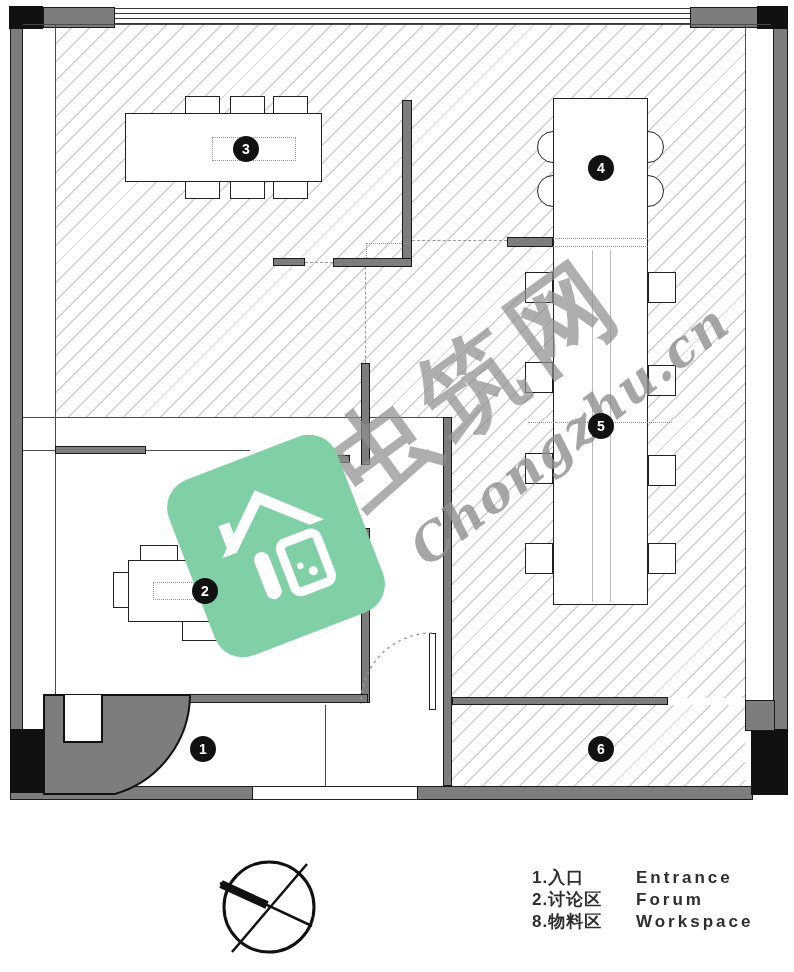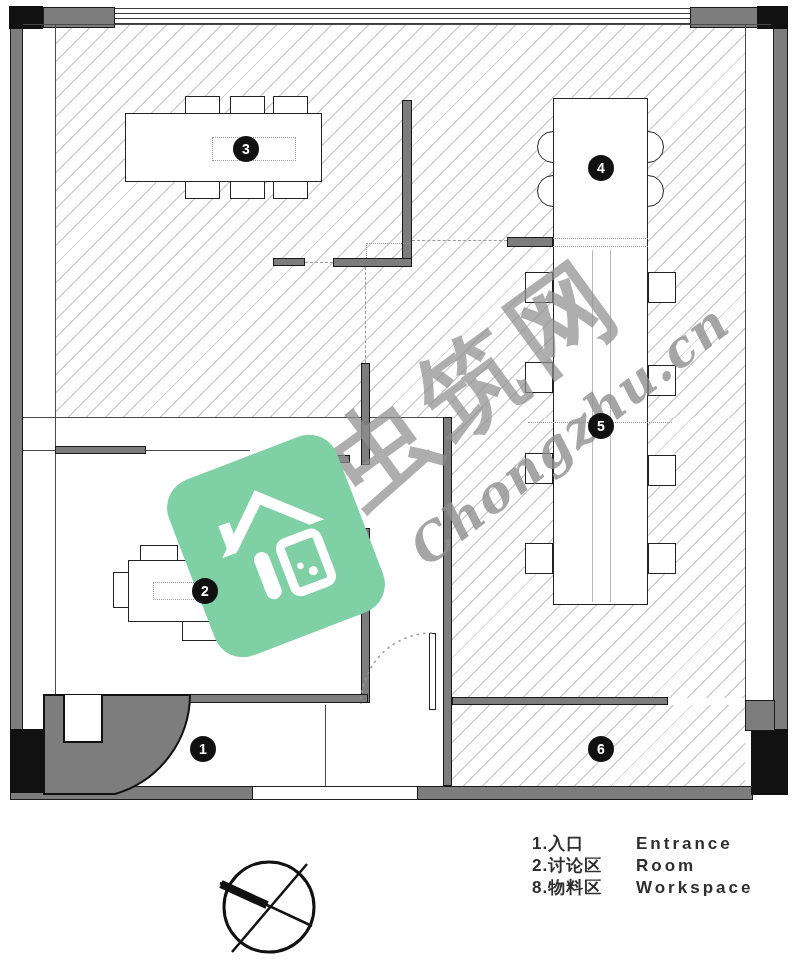--- a/index.html
+++ b/index.html
@@ -22,21 +22,21 @@
          font-size:14px;font-weight:bold;display:flex;align-items:center;justify-content:center;z-index:60;}
   .window-top{position:absolute;background:repeating-linear-gradient(180deg,#3a3a3a 0 1px,transparent 1px 5px);}
   .wm-cjk{position:absolute;left:275px;top:325px;width:400px;height:110px;transform:rotate(-36deg);
           font-family:"DejaVu Serif",serif;font-size:100px;font-weight:900;letter-spacing:12px;
           color:var(--watermark-gray,#8f8f8f);opacity:.72;z-index:50;text-align:center;line-height:110px;}
   .wm-latin{position:absolute;left:330px;top:400px;width:480px;height:70px;transform:rotate(-38deg);
           font-family:"DejaVu Serif",serif;font-style:italic;font-size:50px;font-weight:bold;letter-spacing:2px;
           color:var(--watermark-gray,#8f8f8f);opacity:.8;z-index:50;text-align:center;line-height:70px;}
   .logo{position:absolute;left:186px;top:452px;width:180px;height:188px;transform:rotate(-21deg);
         background:var(--logo-green,#7fd1a5);border-radius:30px;z-index:55;display:flex;align-items:center;justify-content:center;}
-  .legend{position:absolute;left:532px;top:833px;z-index:20;color:var(--legend-text,#2e2e2e);font-size:17px;font-weight:600;}
+  .legend{position:absolute;left:532px;top:867px;z-index:20;color:var(--legend-text,#2e2e2e);font-size:17px;font-weight:600;}
   .legend-row{height:21.8px;line-height:21.8px;white-space:nowrap;}
   .lg-zh{display:inline-block;width:104px;letter-spacing:1px;}
   .lg-en{letter-spacing:3px;}
   svg{display:block;}
 </style>
 </head>
 <body>
 
 <div class="plan">
 
@@ -155,17 +155,17 @@
 
   <svg class="abs" style="left:213px;top:853px;" width="115" height="115" viewBox="0 0 115 115">
     <circle cx="56" cy="54" r="45" fill="none" stroke="#111" stroke-width="3"></circle>
     <line x1="94" y1="11" x2="19" y2="99" stroke="#111" stroke-width="2.5"></line>
     <line x1="7" y1="30" x2="99" y2="73" stroke="#111" stroke-width="2.5"></line>
     <line x1="8" y1="31" x2="54" y2="52" stroke="#111" stroke-width="8"></line>
   </svg>
 
   <div class="legend">
     <div class="legend-row"><span class="lg-zh">1.入口</span><span class="lg-en">Entrance</span></div>
-    <div class="legend-row"><span class="lg-zh">2.讨论区</span><span class="lg-en">Room</span></div>
+    <div class="legend-row"><span class="lg-zh">2.讨论区</span><span class="lg-en">Forum</span></div>
     <div class="legend-row"><span class="lg-zh">8.物料区</span><span class="lg-en">Workspace</span></div>
   </div>
 
 </div>
 
 </body></html>

